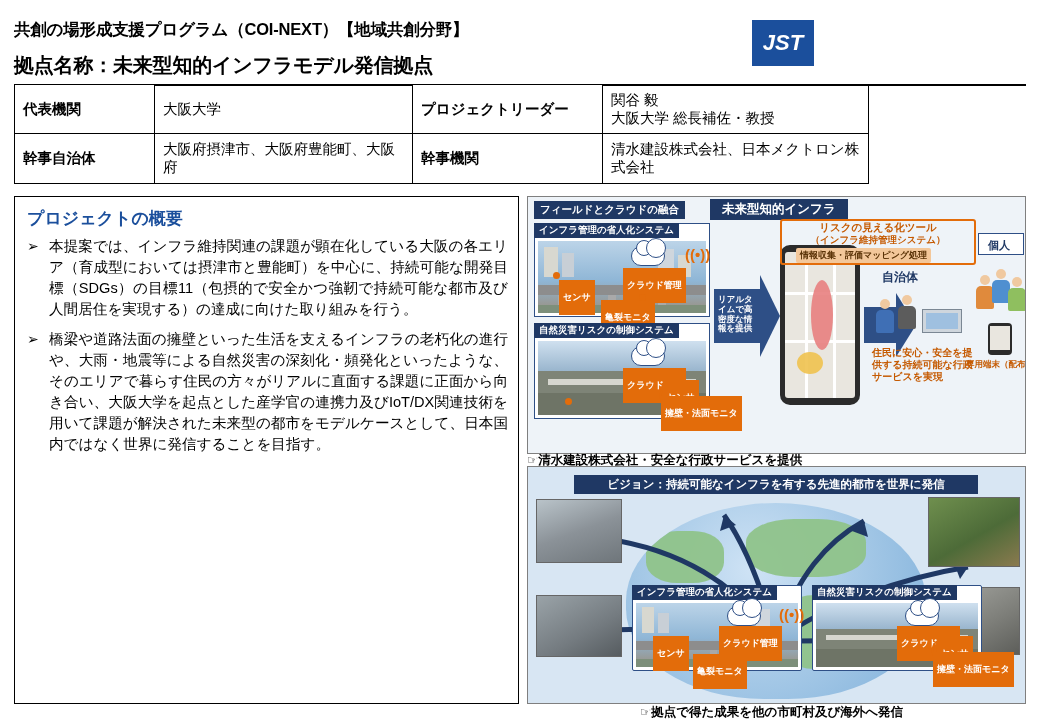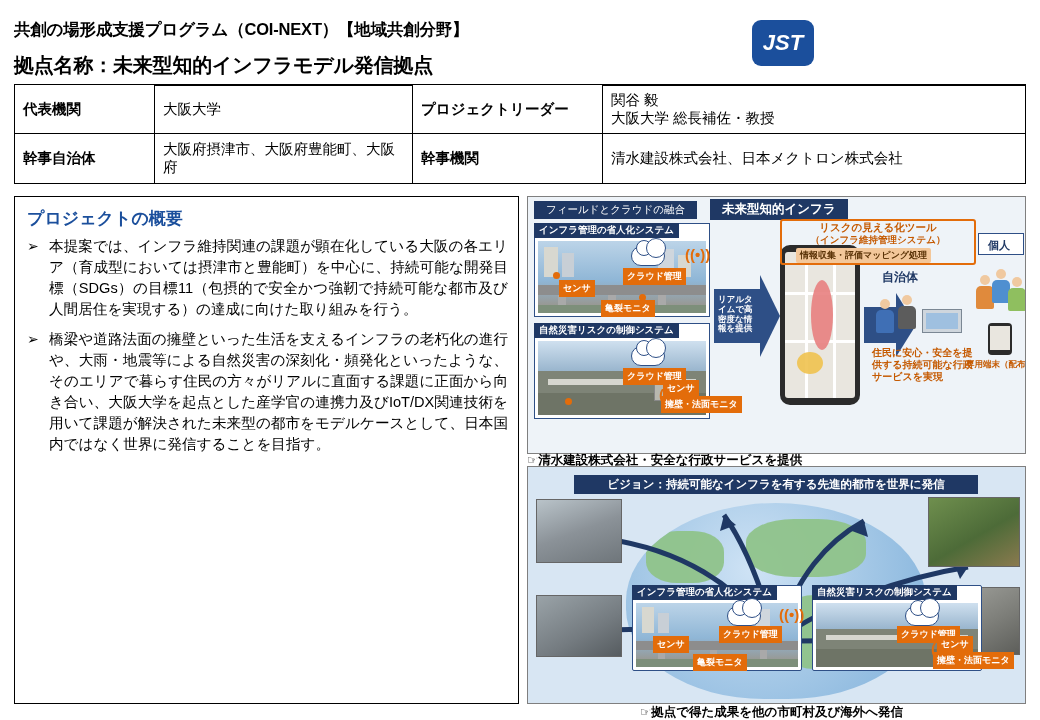--- a/index.html
+++ b/index.html
@@ -24,21 +24,21 @@
     font-size: 20px; font-weight: bold; color: #000;
     letter-spacing: -0.2px;
   }
   .hdr-rule {
     position: absolute; left: 14px; top: 72px; width: 1012px;
     border-bottom: 2px solid #000;
   }
   .logo-jst {
     position: absolute; right: 86px; top: 8px;
     width: 62px; height: 46px;
-    border-radius: 9px;
+    border-radius: 0;
     background: #1b4f9c;
     color: #fff; font-weight: bold; font-style: italic;
     font-size: 22px; letter-spacing: 0px;
     display: flex; align-items: center; justify-content: center;
   }
   .logo-coi {
     position: absolute; right: 8px; top: 4px;
     width: 72px; height: 60px;
     display: flex; flex-direction: column; align-items: center; justify-content: flex-start;
   }
@@ -51,21 +51,21 @@
   .coi-rings span:nth-child(2){ left: 21px; top: 1px;  border-color:#e8413c; }
   .coi-rings span:nth-child(3){ left: 40px; top: 1px;  border-color:#7cb342; }
   .coi-rings span:nth-child(4){ left: 2px;  top: 18px; border-color:#1b9ad6; }
   .coi-rings span:nth-child(5){ left: 21px; top: 18px; border-color:#8e44ad; }
   .coi-rings span:nth-child(6){ left: 40px; top: 18px; border-color:#2bb3a3; }
   .coi-caption { font-size: 9px; font-weight: bold; color: #1b4f9c; letter-spacing: -0.3px; }
 
   
   .info-table {
     position: absolute; left: 14px; top: 84px;
-    width: 1012px;
+    width: 855px;
     border-collapse: collapse;
     table-layout: fixed;
   }
   .info-table td {
     border: 1px solid #000;
     padding: 6px 8px;
     font-size: 14.5px;
     vertical-align: middle;
     line-height: 1.25;
   }
@@ -127,41 +127,41 @@
 
   .badge-nav {
     position: absolute; left: 182px; top: 2px;
     background: #1f3864; color: #fff;
     font-size: 12.5px; font-weight: bold;
     padding: 2px 12px;
   }
   .sub-hdr {
     position: absolute;
     background: #1f3864; color: #fff;
-    font-size: 10.5px; font-weight: normal;
-    padding: 2px 12px;
+    font-size: 10.5px; font-weight: bold;
+    padding: 2px 6px;
     white-space: nowrap;
   }
   .panel-box {
     position: absolute;
     border: 1.5px solid #2e4f86;
     background: #ffffff;
   }
   .lbl-dark {
     position: absolute;
     background: #1f3864; color: #fff;
     font-size: 9.5px; font-weight: bold;
     padding: 1px 5px;
     white-space: nowrap;
   }
   .lbl-orange {
     position: absolute;
     background: #e36c0a; color: #fff;
     font-size: 9px; font-weight: bold;
-    padding: 2px 4px;
+    padding: 11px 4px;
     white-space: nowrap;
   }
   .lbl-plain {
     position: absolute;
     font-size: 9.5px; font-weight: bold; color: #1f3864;
     white-space: nowrap;
   }
   .lbl-white {
     position: absolute;
     font-size: 9px; font-weight: bold; color: #fff;

